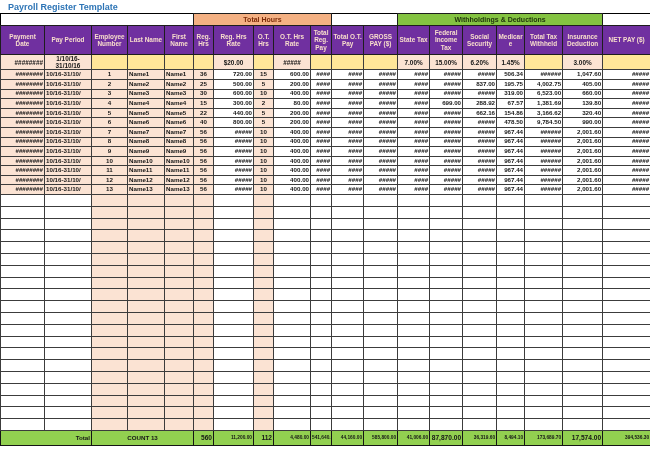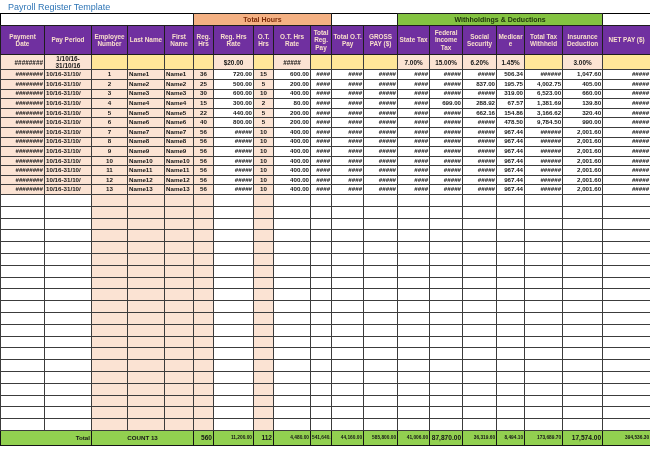--- a/index.html
+++ b/index.html
@@ -1,18 +1,18 @@
 <!DOCTYPE html>
 <html><head>
 <meta charset="utf-8">
 <style>
   html,body{margin:0;padding:0;background:#ffffff;width:650px;height:458px;overflow:hidden;
     font-family:"Liberation Sans", sans-serif;}
   #page{width:650px;height:458px;position:relative;}
-  #title{position:absolute;left:8px;top:2px;font-size:9px;font-weight:normal;color:#2e75b6;}
+  #title{position:absolute;left:8px;top:2px;font-size:9px;font-weight:bold;color:#2e75b6;}
   table{border-collapse:collapse;table-layout:fixed;width:649px;position:absolute;top:13px;left:0;}
   td,th{box-sizing:border-box;padding:0 1px;overflow:hidden;white-space:nowrap;
     font-size:6.2px;line-height:1.12;color:#161616;vertical-align:middle;}
   
   .band-row td{height:12px;border:none;background:#ffffff;}
   .band-orange{background:#f4b183 !important;border:1px solid #1d1d1d !important;
     color:#7d2c0a;font-weight:bold;font-size:7px;text-align:center;}
   .band-green{background:#84c341 !important;border:1px solid #1d1d1d !important;
     color:#20350c;font-weight:bold;font-size:7px;text-align:center;}
   

